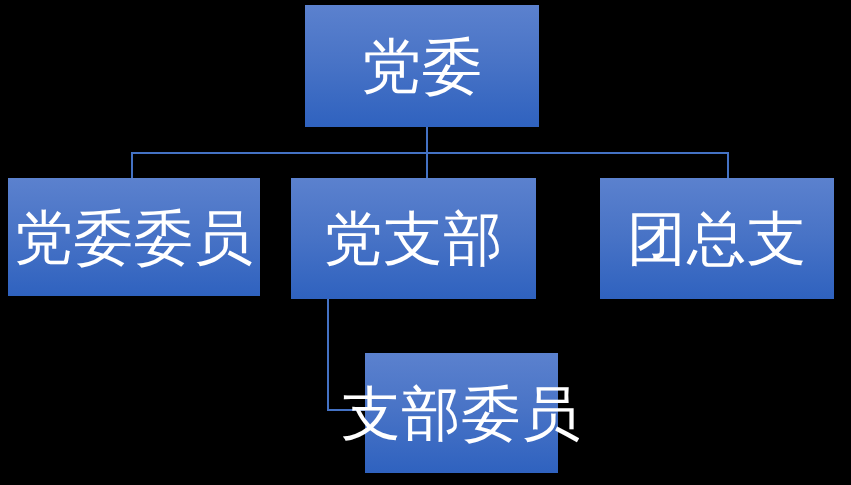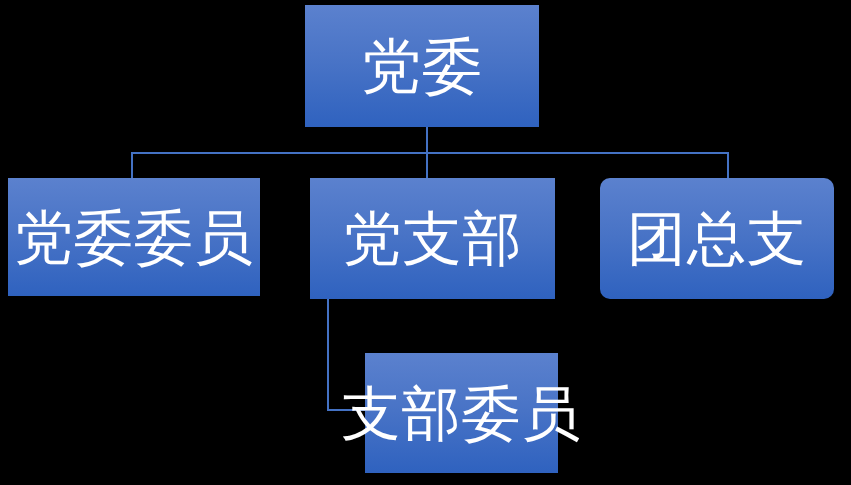--- a/index.html
+++ b/index.html
@@ -41,26 +41,26 @@
     left: 305px; top: 5px; width: 234px; height: 122px;
   }
   #node-party-committee .node-label { font-size: 60px; }
 
   #node-party-committee-member {
     left: 8px; top: 178px; width: 252px; height: 118px;
   }
   #node-party-committee-member .node-label { font-size: 59px; }
 
   #node-party-branch {
-    left: 310px; top: 178px; width: 245px; height: 121px;
+    left: 291px; top: 178px; width: 245px; height: 121px;
   }
   #node-party-branch .node-label { font-size: 59px; }
 
   #node-youth-league-branch {
-    left: 600px; top: 178px; width: 234px; height: 121px; border-radius: 10px;
+    left: 600px; top: 178px; width: 234px; height: 121px;
   }
   #node-youth-league-branch .node-label { font-size: 59px; }
 
   #node-branch-committee-member {
     left: 365px; top: 353px; width: 193px; height: 120px;
   }
   #node-branch-committee-member .node-label { font-size: 59px; }
 
   
   .connector {

